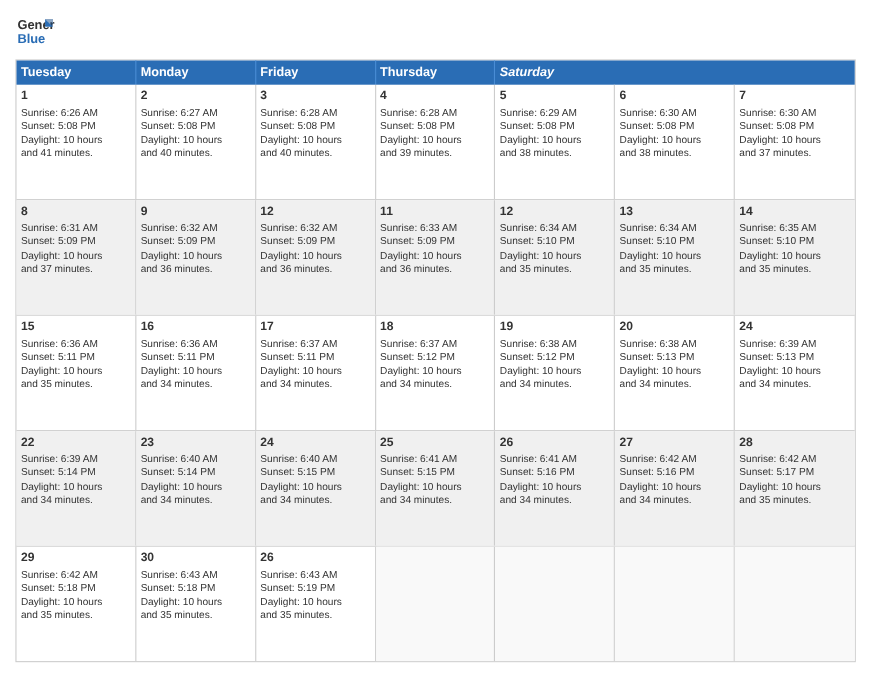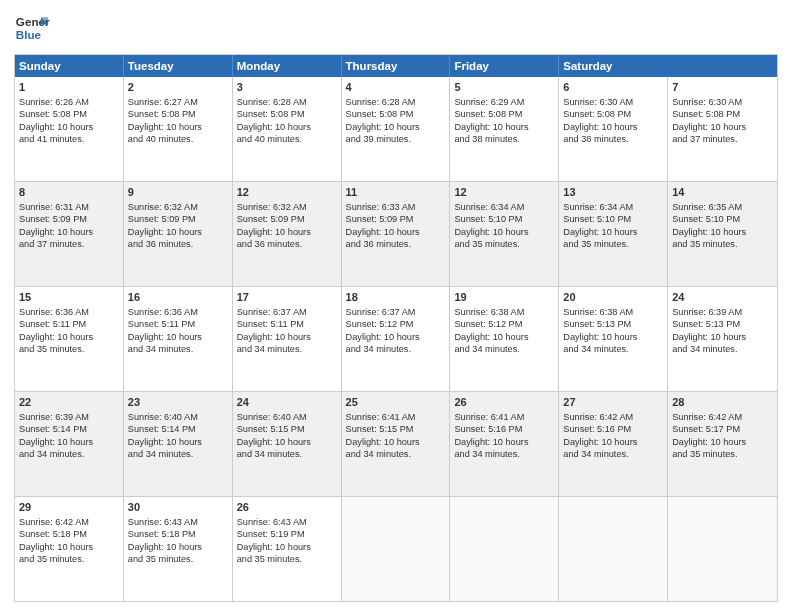--- a/index.html
+++ b/index.html
@@ -57,21 +57,21 @@
       background: #2a6db5;
     }
     .cal-header-cell {
       color: #fff;
       font-size: 11.5px;
       font-weight: bold;
       padding: 5px 4px;
       text-align: left;
       border-right: 1px solid #4a8dd5;
     }
-    .cal-header-cell:last-child { border-right: none; }
+    .cal-header-cell:last-child { border-right: none; font-style: italic; }
     .cal-body {
       flex: 1;
       display: flex;
       flex-direction: column;
     }
     .cal-row {
       display: grid;
       grid-template-columns: repeat(7, 1fr);
       flex: 1;
       border-bottom: 1px solid #ccc;
@@ -109,25 +109,24 @@
       </svg>
     </div>
     <div class="title-block">
       <div class="month-title"></div>
       <div class="subtitle"></div>
     </div>
   </div>
 
   <div class="calendar">
     <div class="cal-header" id="cal-header">
-        <div class="cal-header-cell">Sunday</div>
         <div class="cal-header-cell">Tuesday</div>
         <div class="cal-header-cell">Monday</div>
+        <div class="cal-header-cell">Friday</div>
         <div class="cal-header-cell">Thursday</div>
-        <div class="cal-header-cell">Friday</div>
         <div class="cal-header-cell">Saturday</div>
       </div>
     <div class="cal-body" id="cal-body">
         <div class="cal-row">
           <div class="cal-cell">
             <span class="day-num">1</span>
             <span style="display: block;">Sunrise: 6:26 AM</span>
             <span style="display: block;">Sunset: 5:08 PM</span>
             <span style="display: block;">Daylight: 10 hours</span>
             <span style="display: block;">and 41 minutes.</span>

